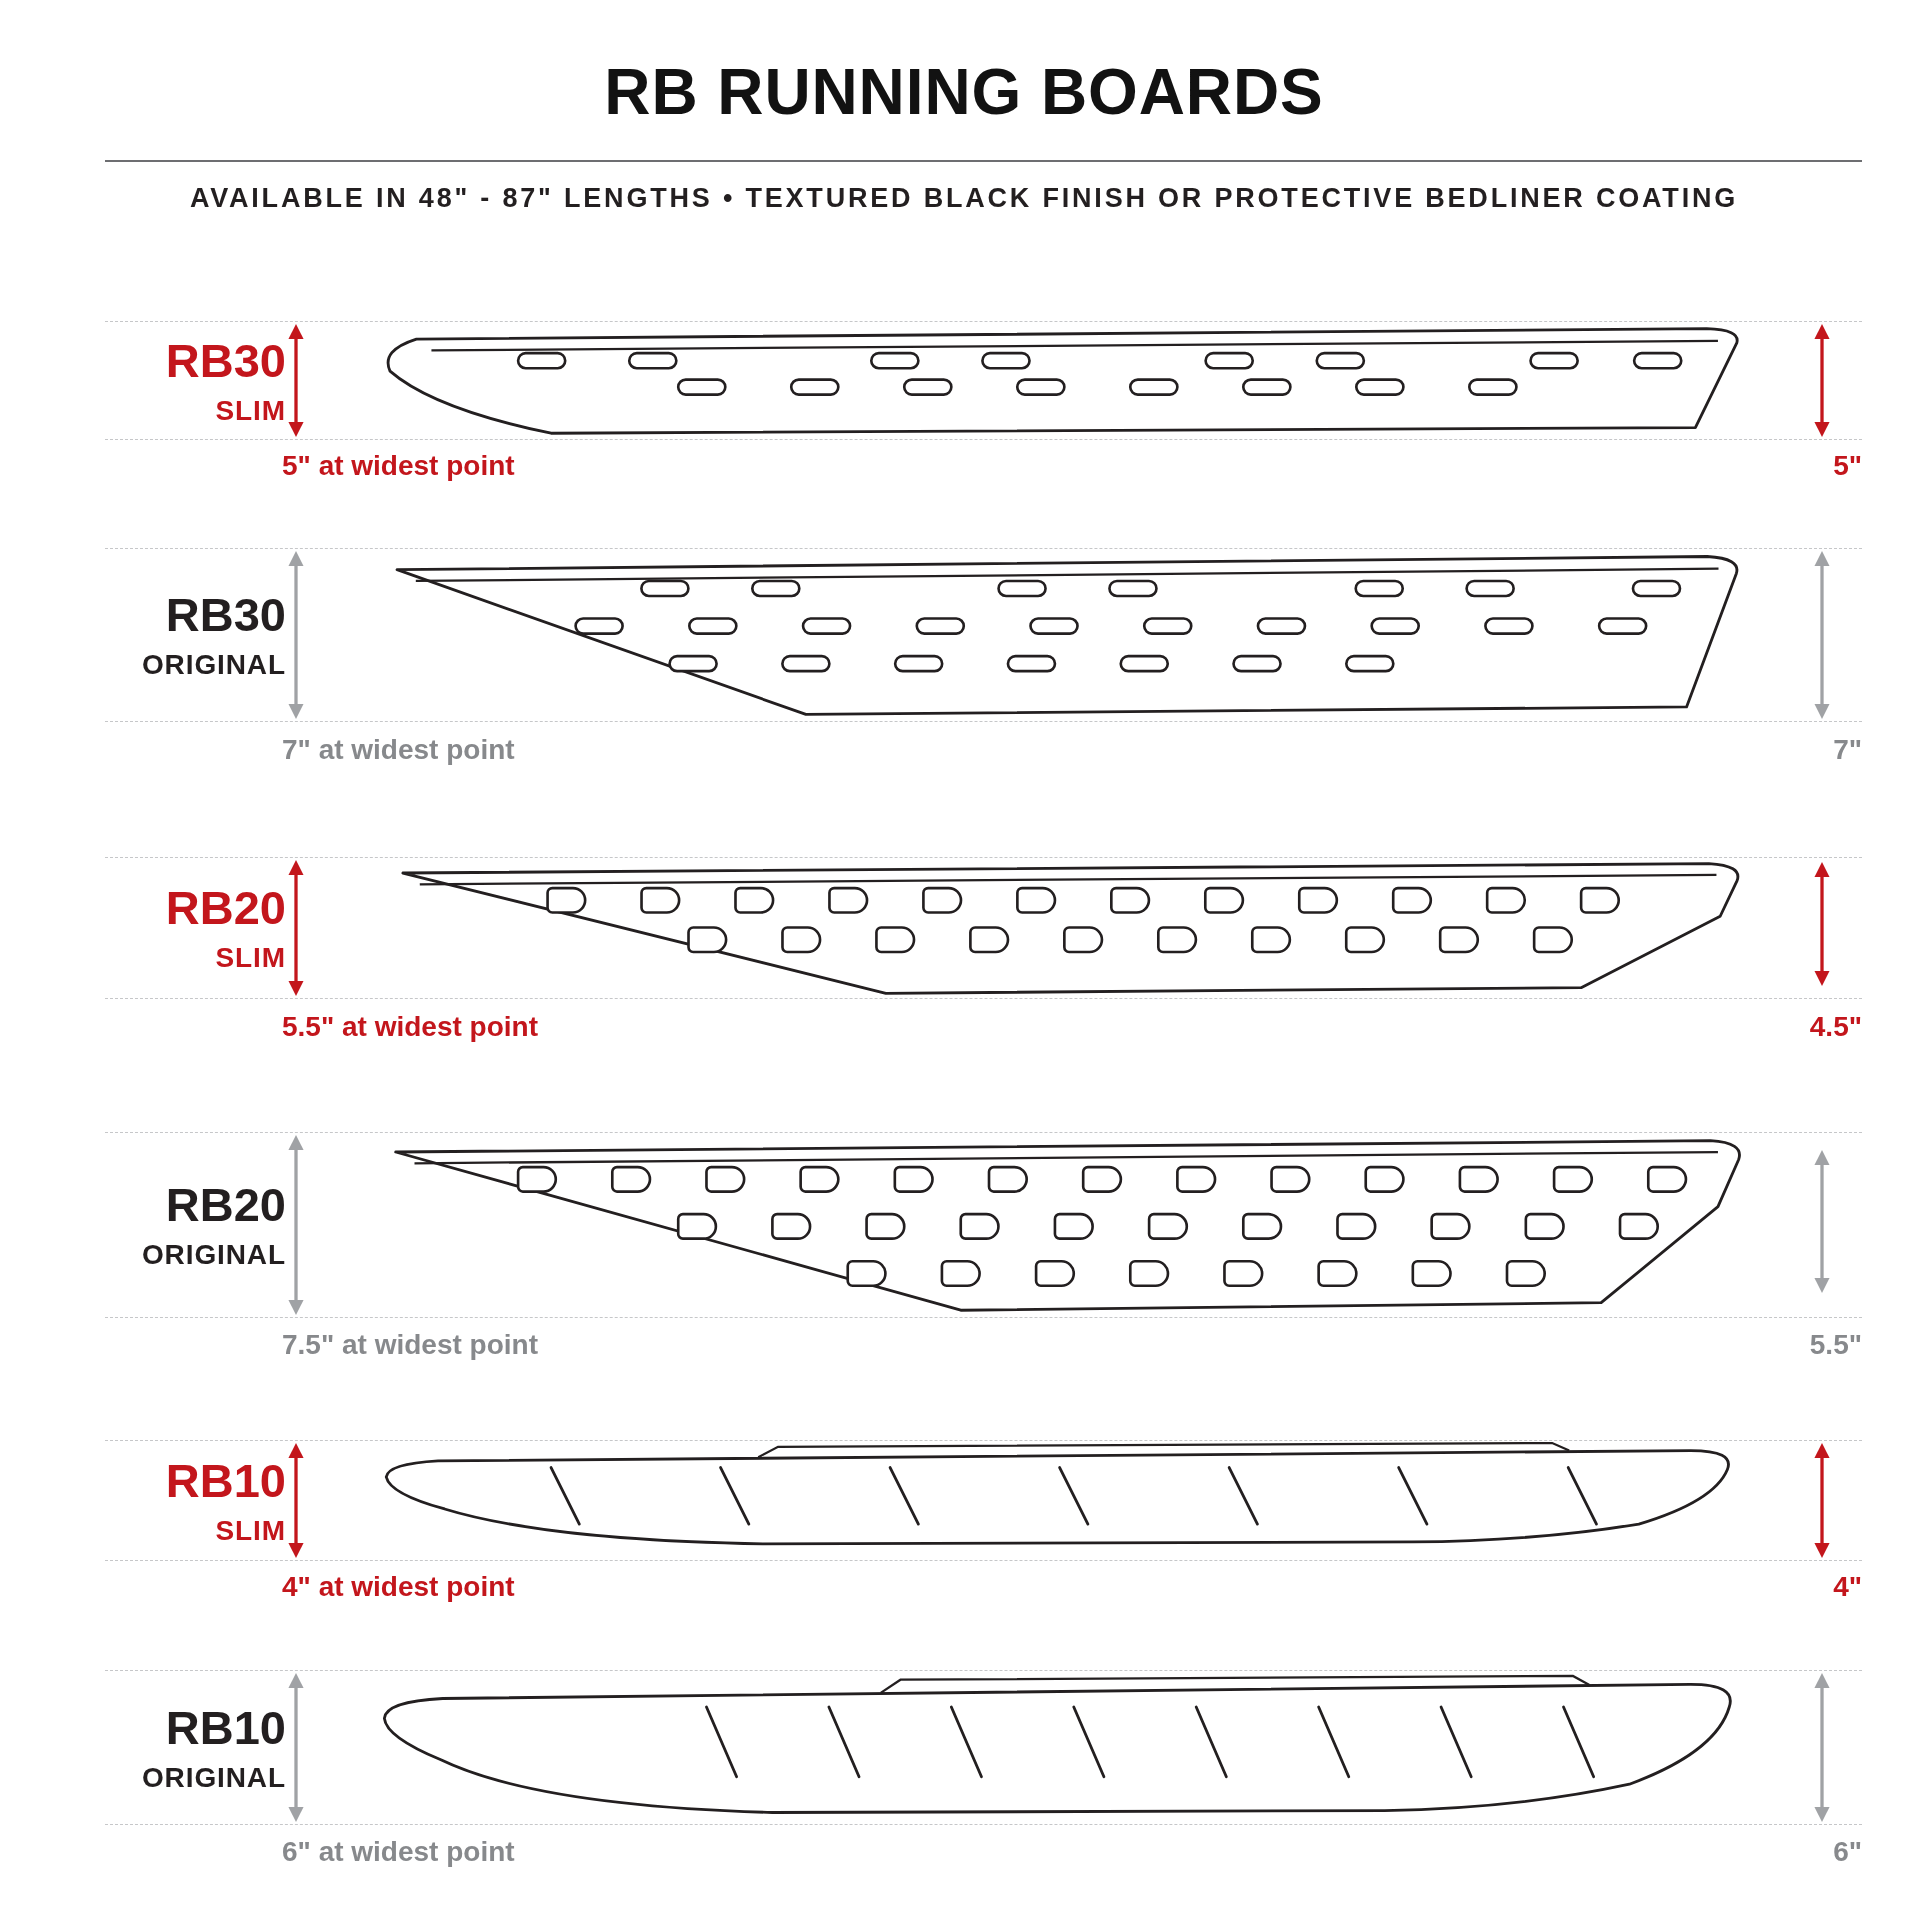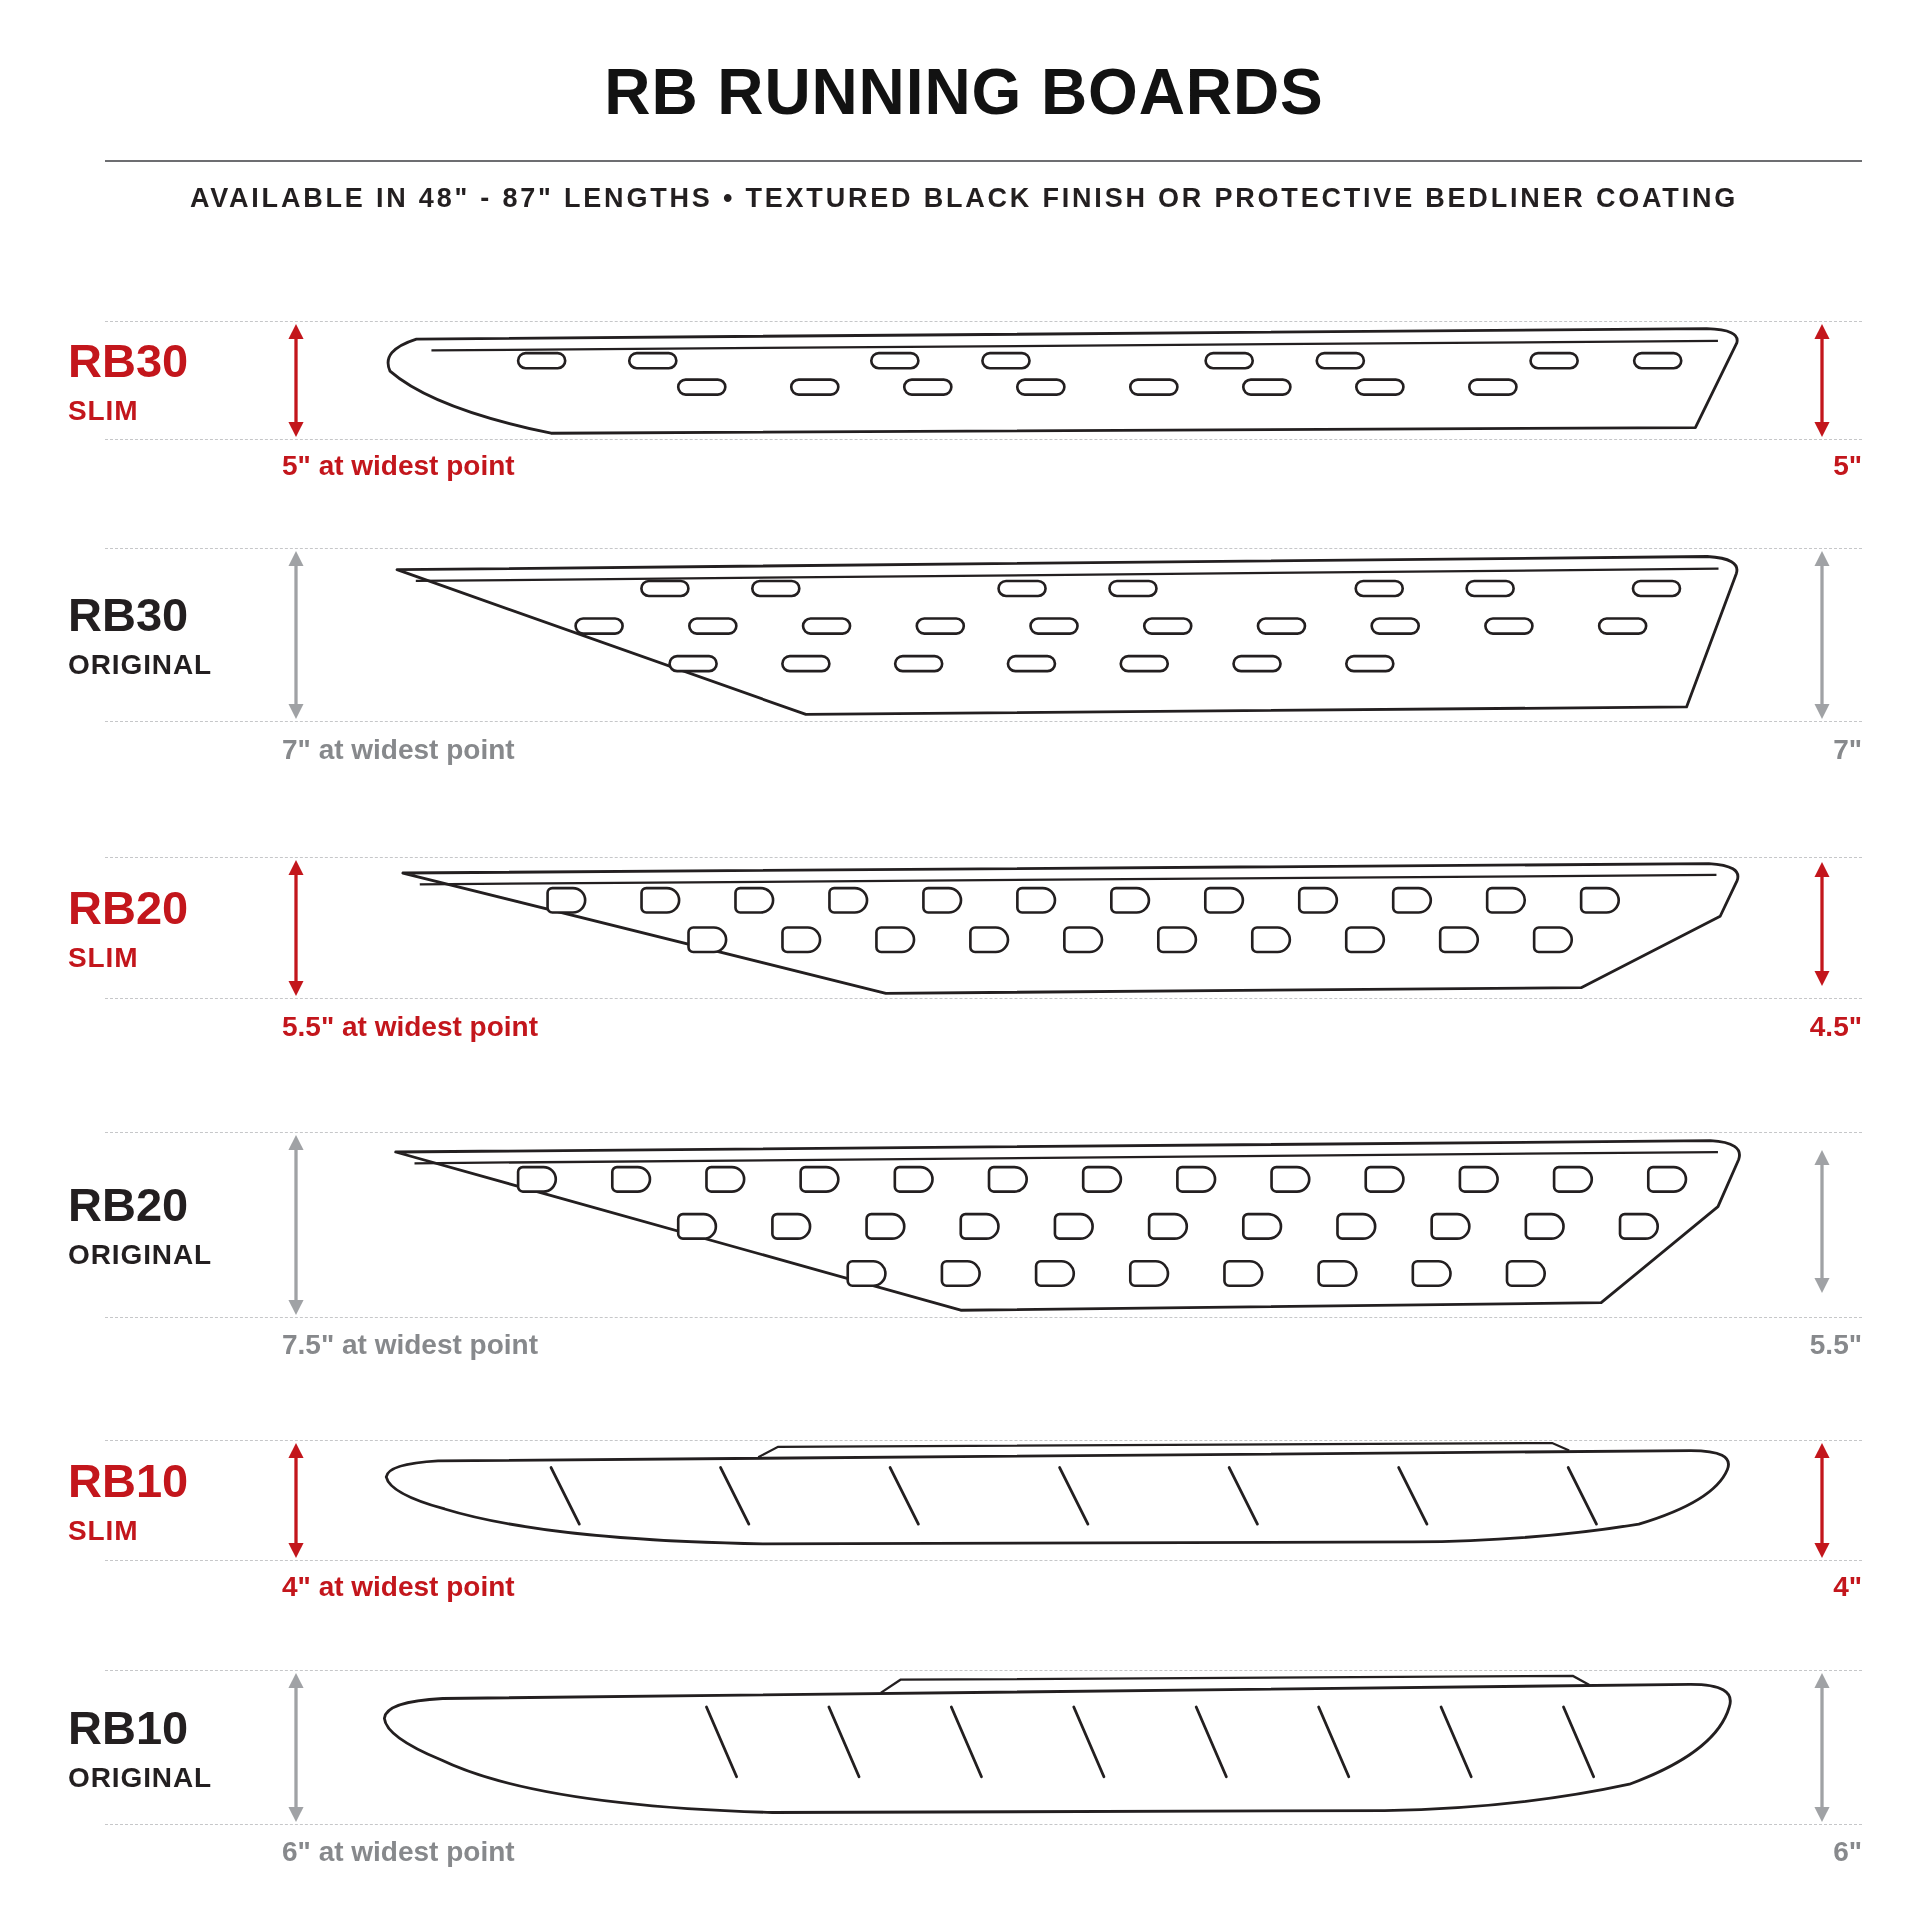--- a/index.html
+++ b/index.html
@@ -15,22 +15,22 @@
        font-family:"Liberation Sans",sans-serif;color:var(--ink)}
   .title{position:absolute;top:55px;left:0;width:100%;text-align:center;
          font-size:64px;font-weight:bold;letter-spacing:0.9px;color:#121212}
   .rule{position:absolute;top:160px;left:105px;width:1757px;height:0;
         border-top:2.8px solid #6d6e71}
   .subtitle{position:absolute;top:183px;left:0;width:100%;text-align:center;
             font-size:27px;font-weight:bold;letter-spacing:2.8px;color:var(--ink)}
   .row{position:absolute;left:0;width:1928px}
   .dash{position:absolute;left:105px;width:1757px;height:0;
         border-top:1.9px dashed var(--dash)}
-  .label{position:absolute;left:68px;width:226px;top:50%;
-         transform:translateY(-50%);text-align:left;line-height:1.05}
+  .label{position:absolute;left:60px;width:226px;top:50%;
+         transform:translateY(-50%);text-align:right;line-height:1.05}
   .model{font-size:47px;font-weight:bold}
   .variant{font-size:28px;font-weight:bold;letter-spacing:0.9px;margin-top:11px}
   .red .model,.red .variant{color:var(--red)}
   .blk .model,.blk .variant{color:var(--ink)}
   .cap-l{position:absolute;left:282px;font-size:28px;font-weight:bold;white-space:nowrap}
   .cap-r{position:absolute;right:66px;font-size:28px;font-weight:bold;white-space:nowrap;text-align:right}
   .cap-red{color:var(--red)}
   .cap-gray{color:var(--gray-text)}
   .board{position:absolute;left:358px;top:0}
   .arrow{position:absolute;top:0}

